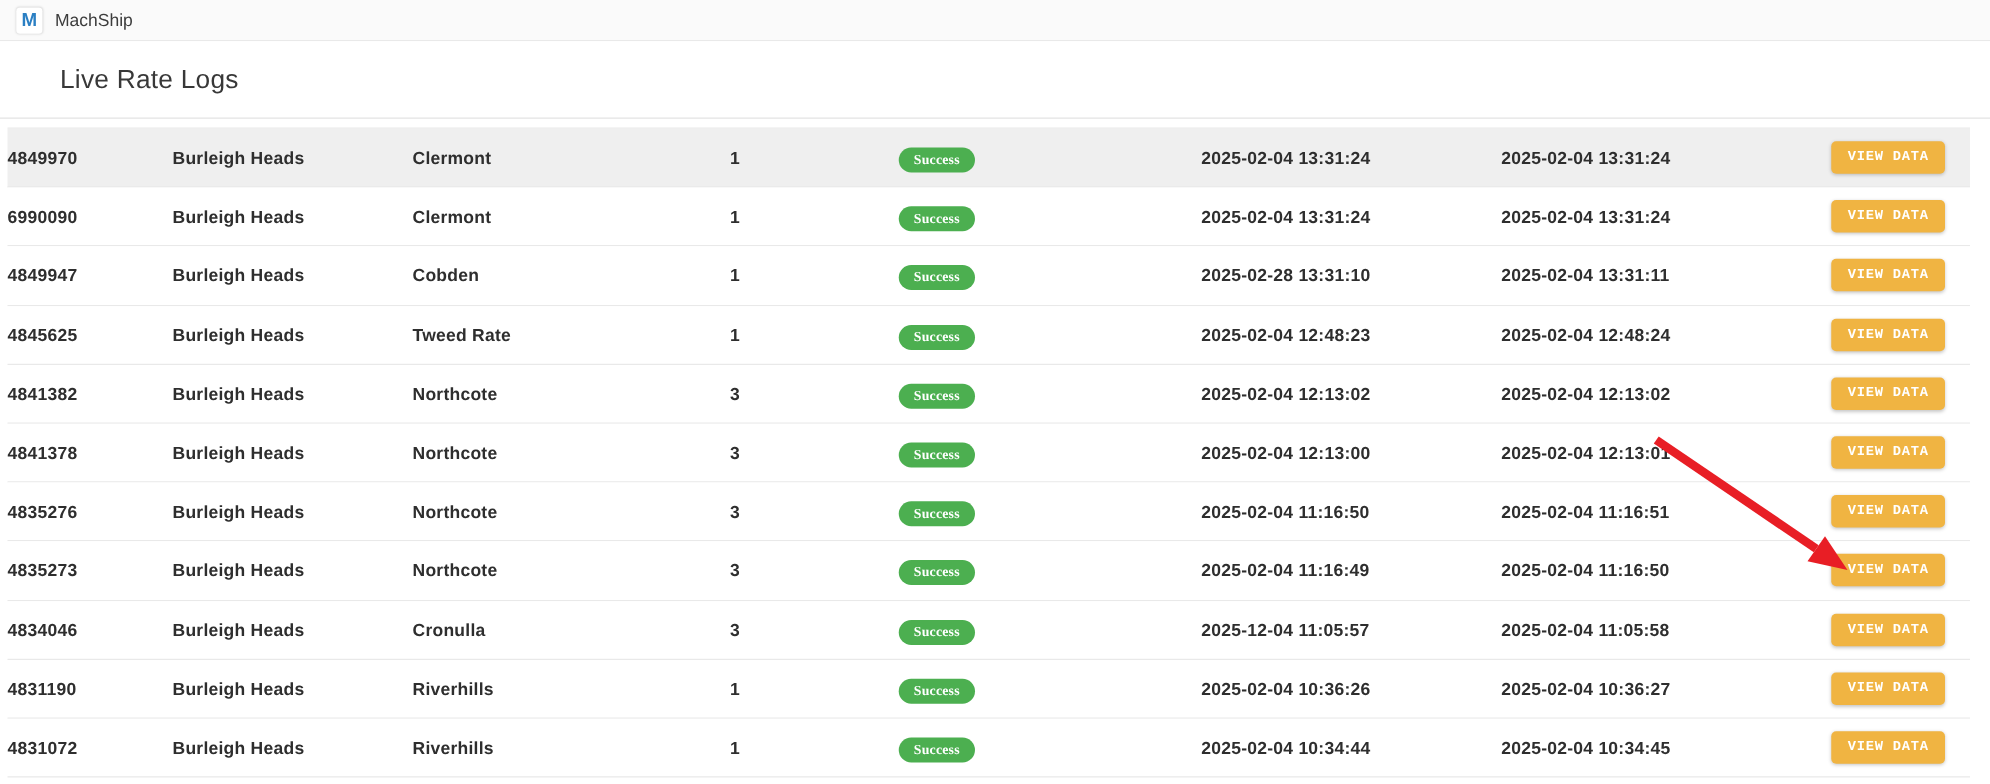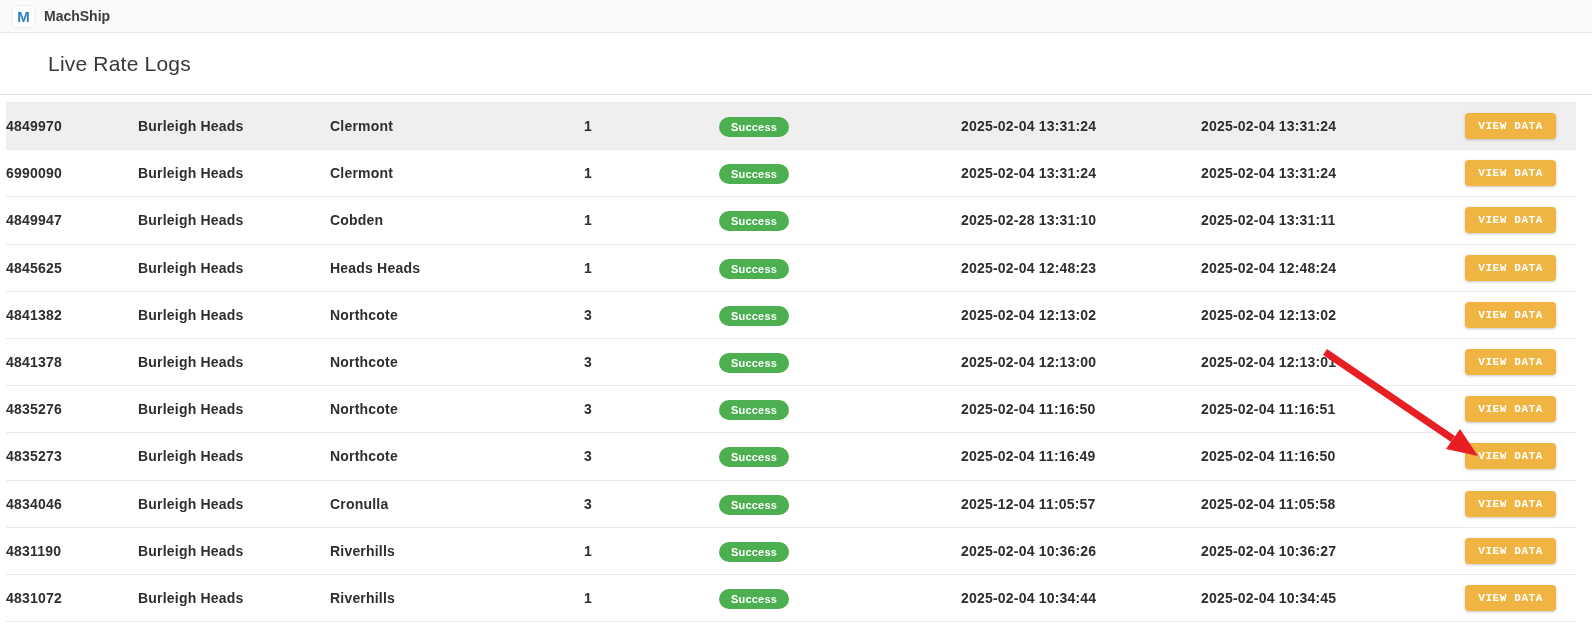--- a/index.html
+++ b/index.html
@@ -34,21 +34,21 @@
     box-shadow: 0 0 2px rgba(0,0,0,0.18);
     display: flex; align-items: center; justify-content: center;
     font-size: 15px; font-weight: 700;
     color: var(--logo-blue, #2b7fc3);
     cursor: pointer;
   }
   .brand-text {
     margin-left: 10px;
     font-size: 14px;
     color: #3c3c3c;
-    font-weight: 700;
+    font-weight: 400;
     cursor: pointer;
   }
 
   
   .page-header {
     height: 62px;
     background: #ffffff;
     border-bottom: 1px solid #e4e4e4;
     display: flex;
     align-items: center;
@@ -85,20 +85,21 @@
   }
   .status-badge {
     justify-self: start;
     background: var(--green);
     color: #ffffff;
     font-size: 11px;
     font-weight: 700;
     padding: 4px 12px;
     border-radius: 11px;
     letter-spacing: 0.2px;
+    font-family: Liberation Serif, serif;
   }
   .action-cell { justify-self: end; font-family: Liberation Mono, monospace; }
   .view-data-btn {
     display: inline-block;
     background: var(--amber);
     color: #ffffff;
     font-family: inherit;
     font-size: 11px;
     font-weight: 700;
     letter-spacing: 0.6px;
@@ -176,21 +177,21 @@
       <div class="cell">2025-02-28 13:31:10</div>
       <div class="cell">2025-02-04 13:31:11</div>
       <div class="cell action-cell">
         <button class="view-data-btn">VIEW DATA</button>
       </div>
     </div>
 
     <div class="log-row">
       <div class="cell">4845625</div>
       <div class="cell">Burleigh Heads</div>
-      <div class="cell">Heads Heads</div>
+      <div class="cell">Tweed Rate</div>
       <div class="cell">1</div>
       <div class="cell">
         <span class="status-badge">Success</span>
       </div>
       <div class="cell">2025-02-04 12:48:23</div>
       <div class="cell">2025-02-04 12:48:24</div>
       <div class="cell action-cell">
         <button class="view-data-btn">VIEW DATA</button>
       </div>
     </div>

